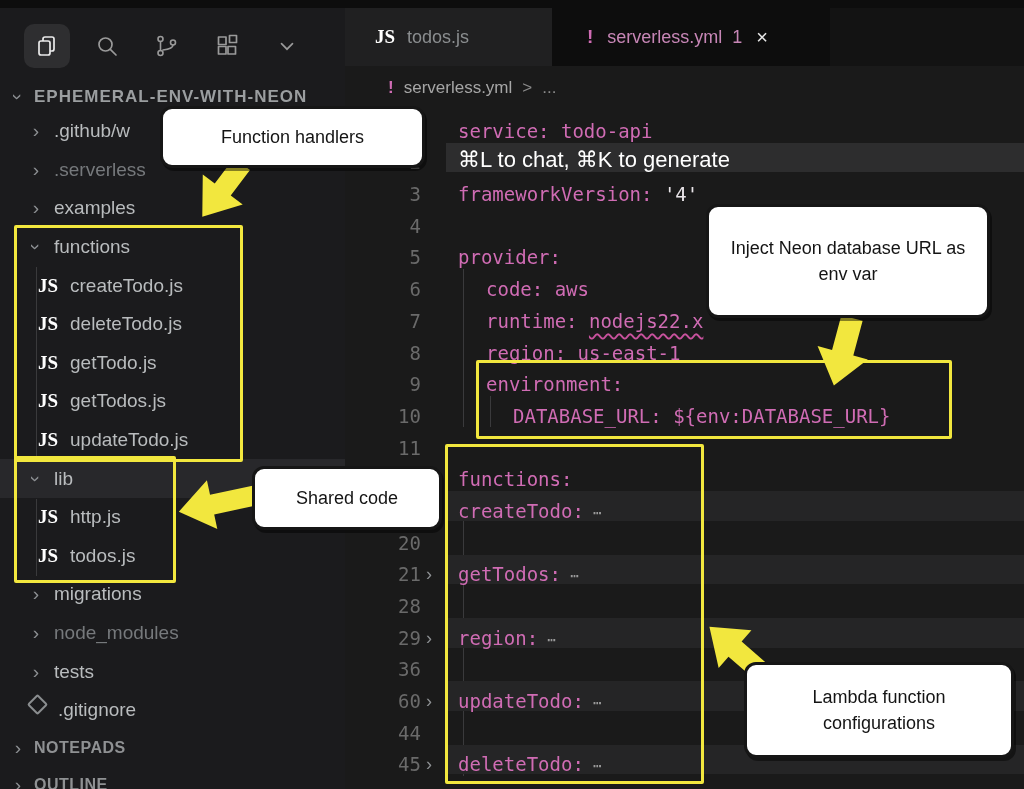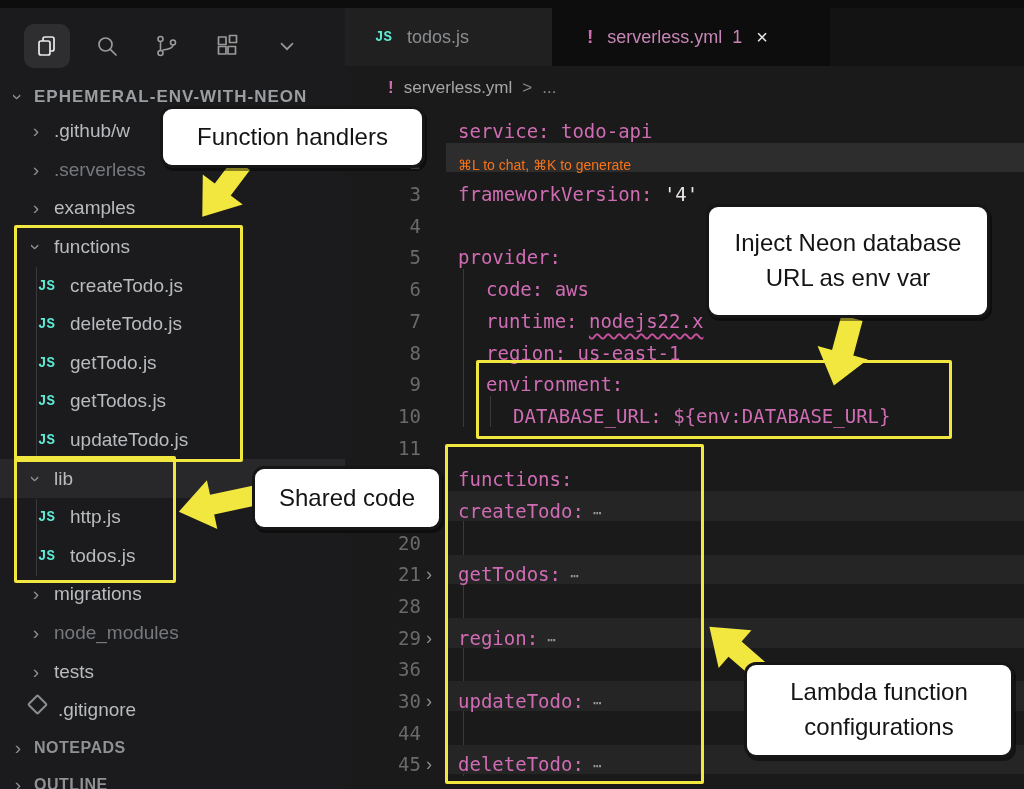--- a/index.html
+++ b/index.html
@@ -17,21 +17,21 @@
   #tree{position:absolute;left:0;top:104px;width:100%;}
   .trow{height:38.6px;display:flex;align-items:center;font-size:19px;color:#b9bcbe;white-space:nowrap;cursor:pointer;position:relative;}
   .trow.lvl0{padding-left:26px;}
   .trow.lvl1{padding-left:38px;}
   .trow.hl{background:#28282b;}
   .trow.dim .lbl{color:#76797c;}
   .tchev{width:20px;color:#8d9093;font-size:19px;display:inline-block;text-align:center;flex:0 0 20px;}
   .tchev::before{content:"\203A";display:inline-block;}
   .tchev.exp::before{transform:rotate(90deg);}
   .lbl{margin-left:8px;}
-  .jsbadge{flex:0 0 24px;font-size:14px;font-weight:bold;color:#5eead4;font-family:Liberation Mono, monospace;}
+  .jsbadge{flex:0 0 24px;font-size:19px;font-weight:bold;color:#ffffff;font-family:Liberation Serif, serif;}
   .gitico{flex:0 0 24px;position:relative;}
   .gitico::before{content:"";position:absolute;left:4px;top:-13px;width:11px;height:11px;border:2px solid #8a8d8f;transform:rotate(45deg);border-radius:2px;}
   .sechdr{height:37px;display:flex;align-items:center;color:#8f9193;cursor:pointer;}
   .sechdr .slbl{font-size:16px;font-weight:bold;letter-spacing:.5px;margin-left:6px;text-align:center;}
   .sechdr{padding-left:8px;}
   .tguide{position:absolute;left:36px;width:1px;background:#3a3a3c;}
   
   #tabstrip{position:absolute;left:345px;top:8px;width:679px;height:58px;background:#131313;}
   .tab{position:absolute;top:0;height:58px;display:flex;align-items:center;font-size:18px;cursor:pointer;}
   .tab.inactive{left:0;width:207px;background:#202021;color:#8a8d8f;}
@@ -57,28 +57,28 @@
   .gut{flex:0 0 76px;text-align:right;color:#6a6a6a;z-index:1;}
   .cchev{flex:0 0 37px;color:#8d9093;font-size:18px;padding-left:5px;box-sizing:border-box;z-index:1;font-family:"Liberation Sans",sans-serif;}
   .cchev::before{content:"\203A";}
   .cchev.empty::before{content:"";}
   .codetxt{color:#d06cb4;white-space:pre;z-index:1;}
   .codetxt.ind1{margin-left:28px;}
   .codetxt.ind2{margin-left:55px;}
   .val4{color:#e8e4e8;}
   .sq{text-decoration-line:underline;text-decoration-style:wavy;text-decoration-color:#c9529e;text-decoration-thickness:2px;text-underline-offset:5px;}
   .foldell{color:#9a9a9a;margin-left:9px;font-size:15px;letter-spacing:1px;z-index:1;}
-  .hinttext{color:#f97316;font-size:14px;margin-left:37px;z-index:1;font-family:"Liberation Sans",sans-serif;}
+  .hinttext{color:#ffffff;font-size:22px;margin-left:37px;z-index:1;font-family:"Liberation Sans",sans-serif;}
   .eguide{position:absolute;width:1px;background:#3a3a3c;z-index:0;}
   
   .ybox{position:absolute;border:3px solid #f2e73e;border-radius:2px;z-index:5;pointer-events:none;}
   #arrows{position:absolute;left:0;top:0;z-index:6;pointer-events:none;}
   .callout{position:absolute;background:#ffffff;border:3px solid #161616;border-radius:12px;z-index:7;
            display:flex;align-items:center;justify-content:center;text-align:center;
-           color:#141414;font-size:24px;line-height:1.45;padding:8px 16px;box-sizing:border-box;
+           color:#141414;font-size:18px;line-height:1.45;padding:8px 16px;box-sizing:border-box;
            box-shadow:2px 3px 0 rgba(0,0,0,.45);}
 </style>
 </head>
 <body>
 
 <div id="stage">
 
   <div id="sidebar">
     <div class="actbar">
       <div class="actbtn sel">
@@ -310,21 +310,21 @@
           <span class="gut">29</span>
           <span class="cchev"></span>
           <span class="codetxt">region:</span>
           <span class="foldell">⋯</span>
         </div>
       <div class="crow">
           <span class="gut">36</span>
         </div>
       <div class="crow">
           <div class="band"></div>
-          <span class="gut">30</span>
+          <span class="gut">60</span>
           <span class="cchev"></span>
           <span class="codetxt">updateTodo:</span>
           <span class="foldell">⋯</span>
         </div>
       <div class="crow">
           <span class="gut">44</span>
         </div>
       <div class="crow">
           <div class="band"></div>
           <span class="gut">45</span>

